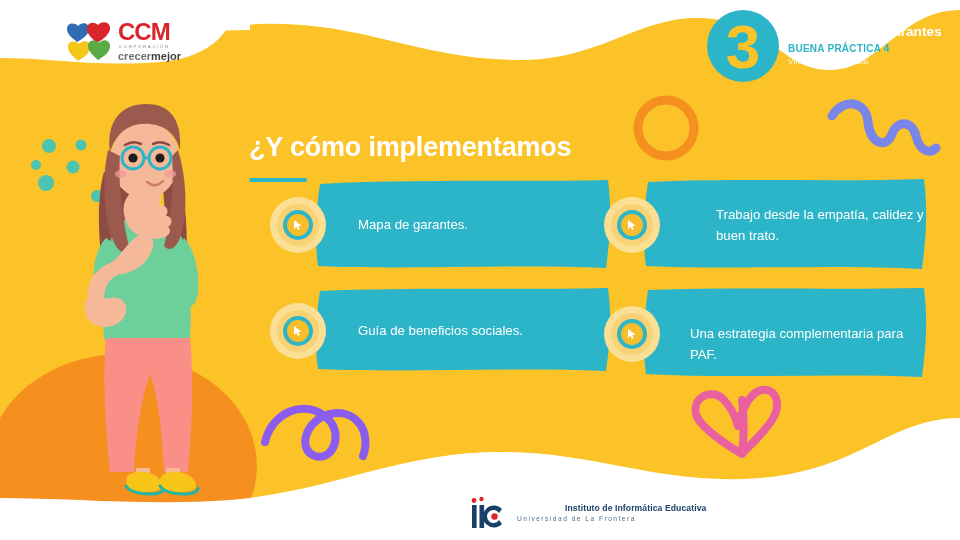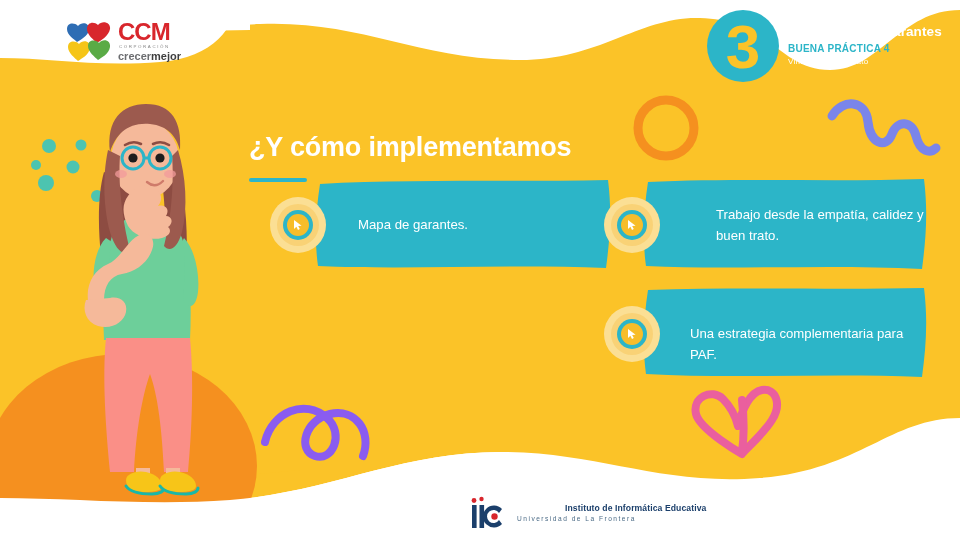--- a/index.html
+++ b/index.html
@@ -227,20 +227,36 @@
       <div class="ring2"></div>
       <div class="ring3">
         <svg width="11" height="12" viewBox="0 0 11 12">
             <path d="M1,1 L1,10 L3.4,7.7 L5,11 L6.8,10.1 L5.2,7 L8.6,6.8 Z" fill="#ffffff"></path>
           </svg>
       </div>
     </div>
     <div class="card-txt">Trabajo desde la empatía, calidez y buen trato.</div>
   </div>
 
+  <div class="card" id="card3">
+    <svg class="card-bubble" width="318" height="92" viewBox="0 0 318 92">
+      <path d="M24,6 C112,2 220,5 312,3 C316,34 314,58 310,86 C210,82 110,88 22,84 C18,58 20,30 24,6 Z" fill="#2cb5c8"></path>
+    </svg>
+    <div class="icon-wrap" style="left:-26px;top:18px;">
+      <div class="ring0"></div>
+        <div class="ring1"></div>
+      <div class="ring2"></div>
+      <div class="ring3">
+        <svg width="11" height="12" viewBox="0 0 11 12">
+            <path d="M1,1 L1,10 L3.4,7.7 L5,11 L6.8,10.1 L5.2,7 L8.6,6.8 Z" fill="#ffffff"></path>
+          </svg>
+      </div>
+    </div>
+    <div class="card-txt">Guía de beneficios sociales.</div>
+  </div>
 
   <div class="card" id="card4">
     <svg class="card-bubble" width="302" height="98" viewBox="0 0 302 98">
       <path d="M20,5 C108,2 212,5 296,3 C300,36 298,62 294,92 C200,88 106,94 18,89 C14,60 16,31 20,5 Z" fill="#2cb5c8"></path>
     </svg>
     <div class="icon-wrap" style="left:-24px;top:21px;">
       <div class="ring0"></div>
         <div class="ring1"></div>
       <div class="ring2"></div>
       <div class="ring3">

